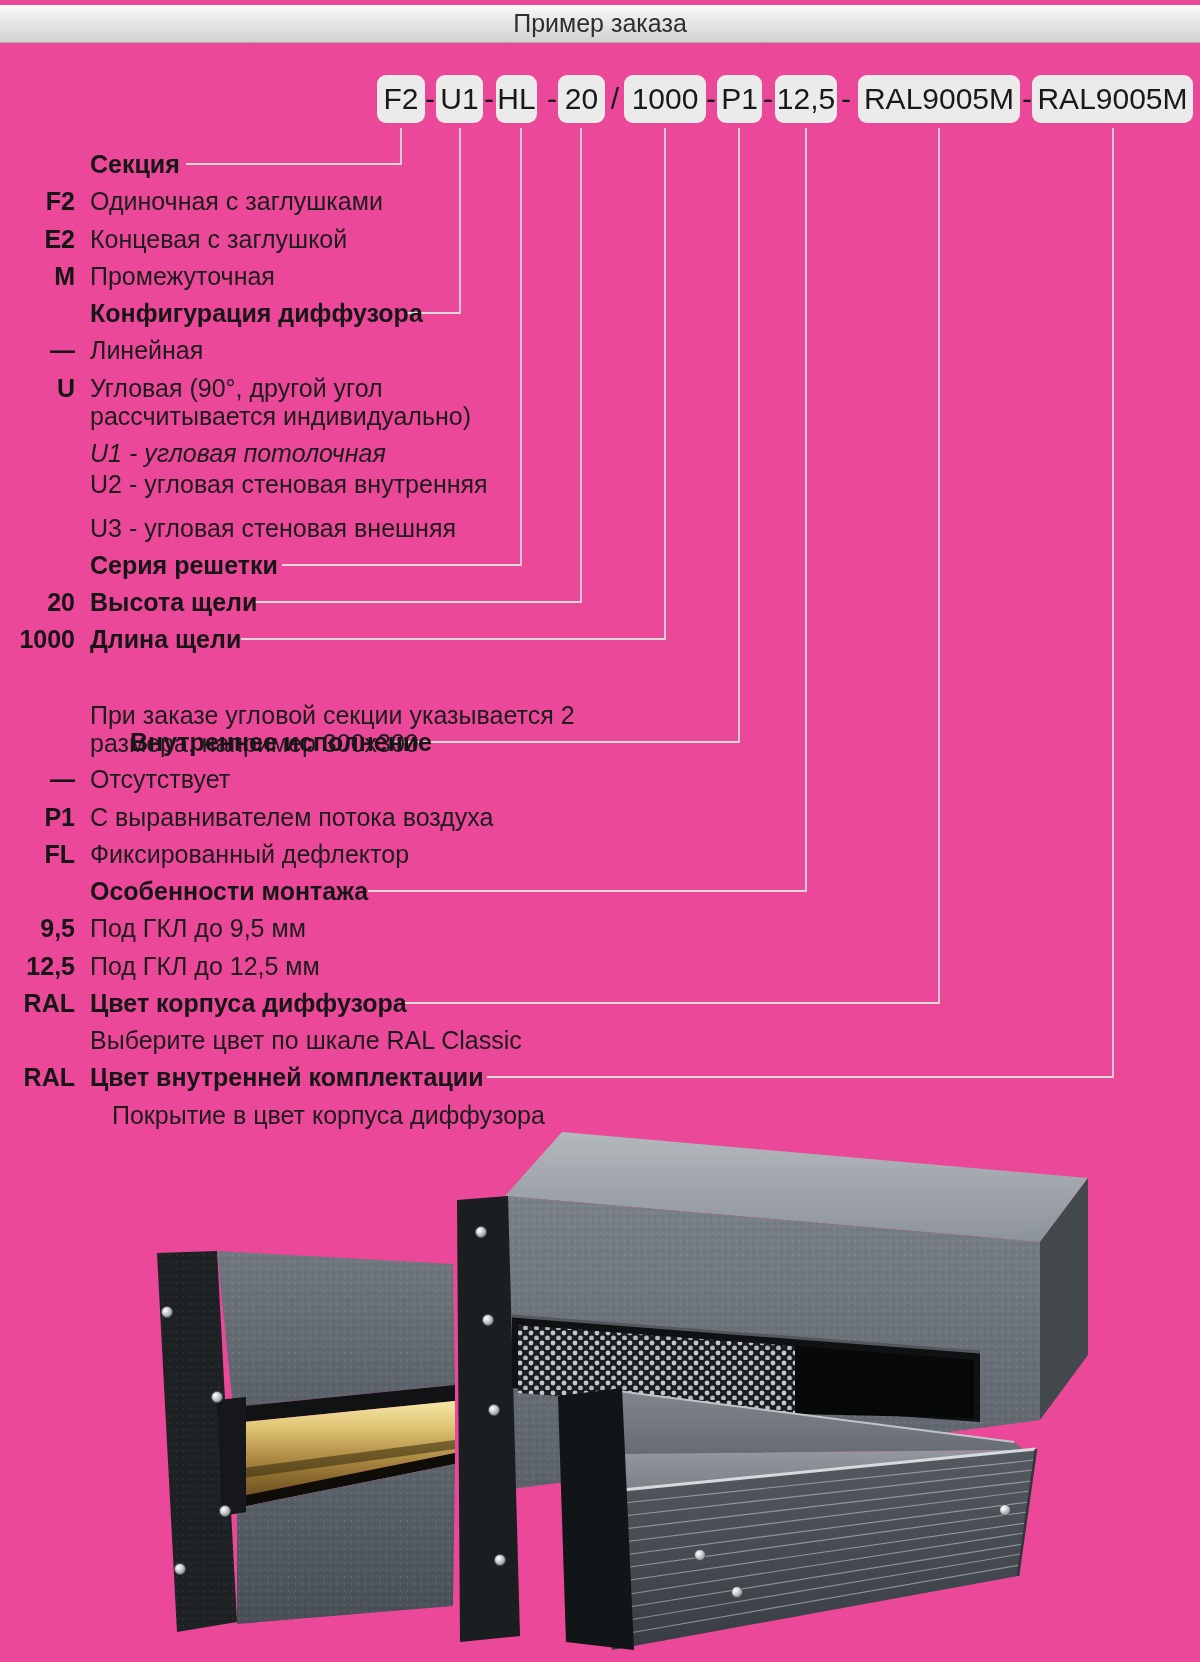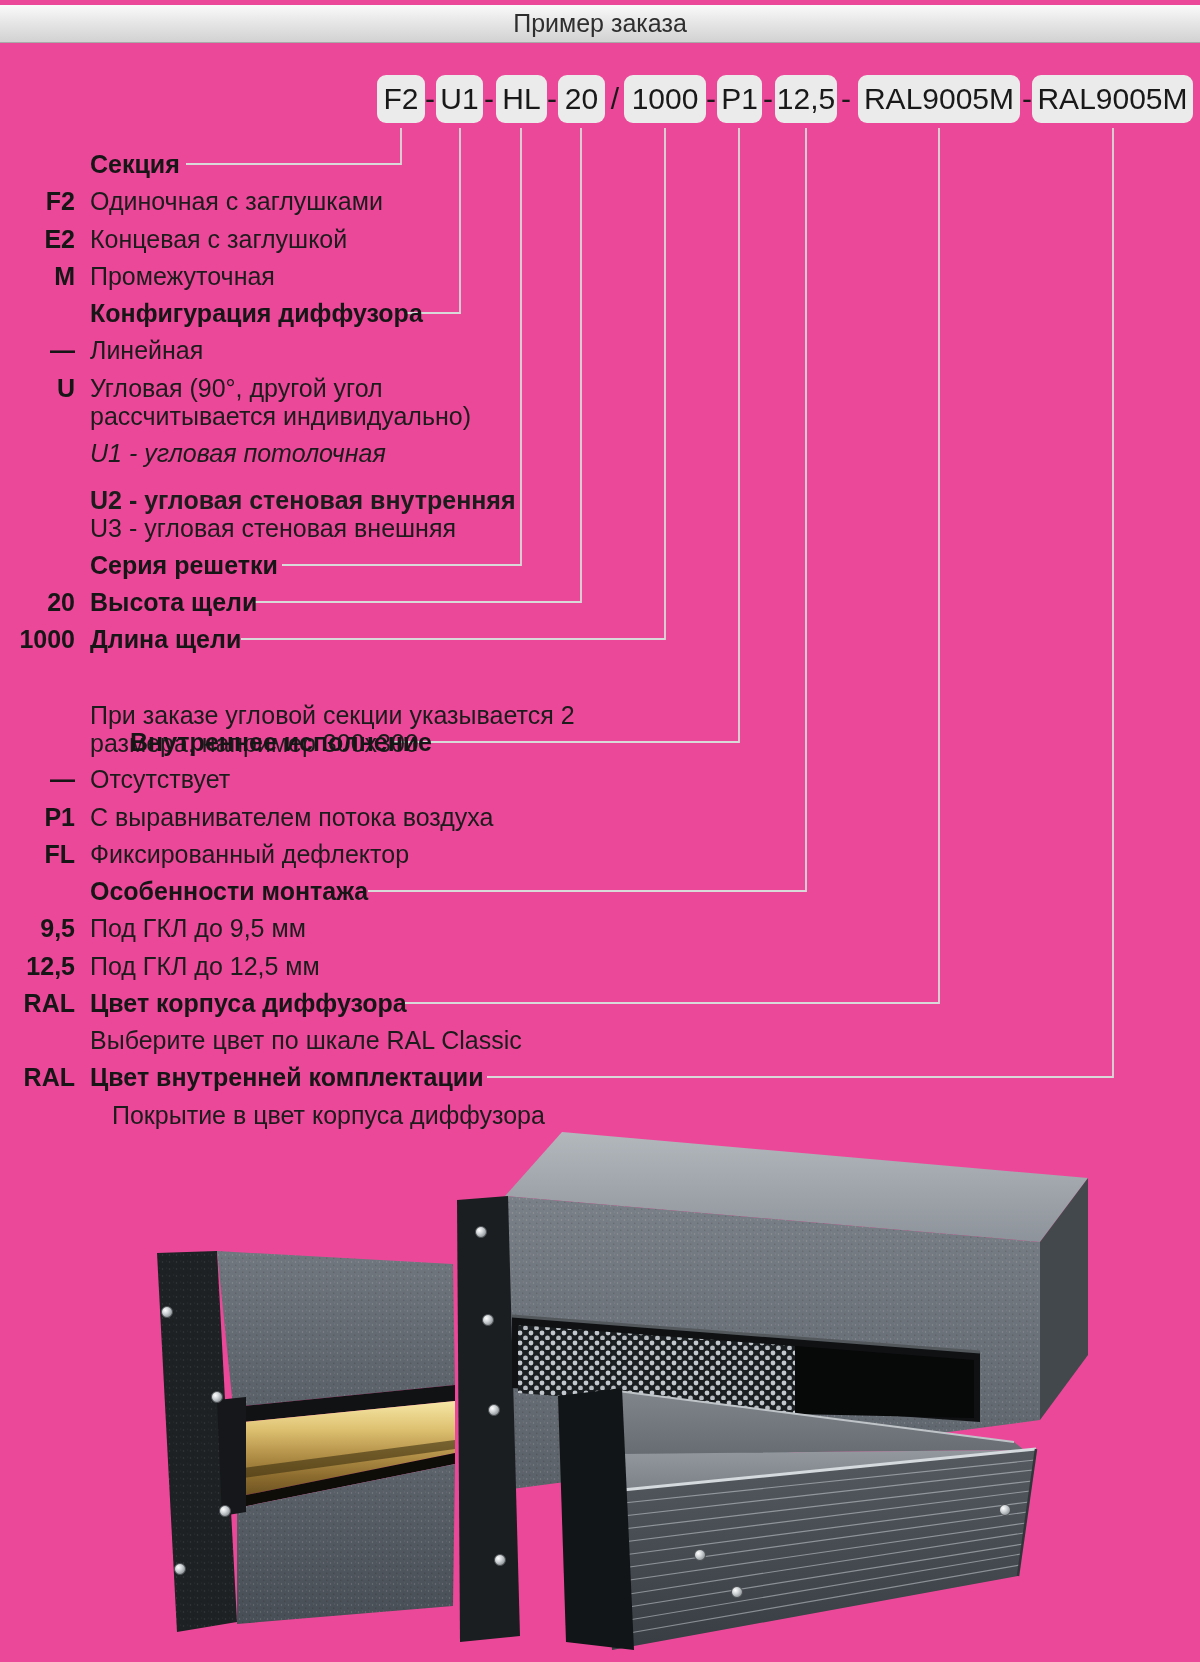--- a/index.html
+++ b/index.html
@@ -47,21 +47,21 @@
       <polyline points="241,639 665,639 665,128" fill="none" stroke="#d9d9d9" stroke-width="1.8"></polyline>
       <polyline points="392,742 739,742 739,128" fill="none" stroke="#d9d9d9" stroke-width="1.8"></polyline>
       <polyline points="368,891 806,891 806,128" fill="none" stroke="#d9d9d9" stroke-width="1.8"></polyline>
       <polyline points="404,1003 939,1003 939,128" fill="none" stroke="#d9d9d9" stroke-width="1.8"></polyline>
       <polyline points="487,1077 1113,1077 1113,128" fill="none" stroke="#d9d9d9" stroke-width="1.8"></polyline>
     </svg>
 
   <div id="code-row">
       <div class="code-box" style="left: 377px; width: 48px;">F2</div>
       <div class="code-box" style="left: 436px; width: 47px;">U1</div>
-      <div class="code-box" style="left: 496px; width: 51px;">HL</div>
+      <div class="code-box" style="left: 496px; width: 41px;">HL</div>
       <div class="code-box" style="left: 558px; width: 47px;">20</div>
       <div class="code-box" style="left: 624px; width: 82px;">1000</div>
       <div class="code-box" style="left: 717px; width: 45px;">P1</div>
       <div class="code-box" style="left: 775px; width: 62px;">12,5</div>
       <div class="code-box" style="left: 858px; width: 162px;">RAL9005M</div>
       <div class="code-box" style="left: 1032px; width: 161px;">RAL9005M</div>
       <span class="code-sep" style="left: 430px;">-</span>
       <span class="code-sep" style="left: 489px;">-</span>
       <span class="code-sep" style="left: 552px;">-</span>
       <span class="code-sep" style="left: 615px;">/</span>
@@ -95,21 +95,21 @@
         <span class="txt">Линейная</span>
       </div>
       <div class="row" style="top: 374px;">
         <span class="code">U</span>
         <span class="txt">Угловая (90°, другой угол
 рассчитывается индивидуально)</span>
       </div>
       <div class="row" style="top: 439px; font-style: italic;">
         <span class="txt">U1 - угловая потолочная</span>
       </div>
-      <div class="row" style="top: 486px; font-weight: bold;">
+      <div class="row" style="top: 470px;">
         <span class="txt">U2 - угловая стеновая внутренняя</span>
       </div>
       <div class="row" style="top: 514px;">
         <span class="txt">U3 - угловая стеновая внешняя</span>
       </div>
       <div class="row bold" style="top: 551px;">
         <span class="txt">Серия решетки</span>
       </div>
       <div class="row bold" style="top: 588px;">
         <span class="code">20</span>

